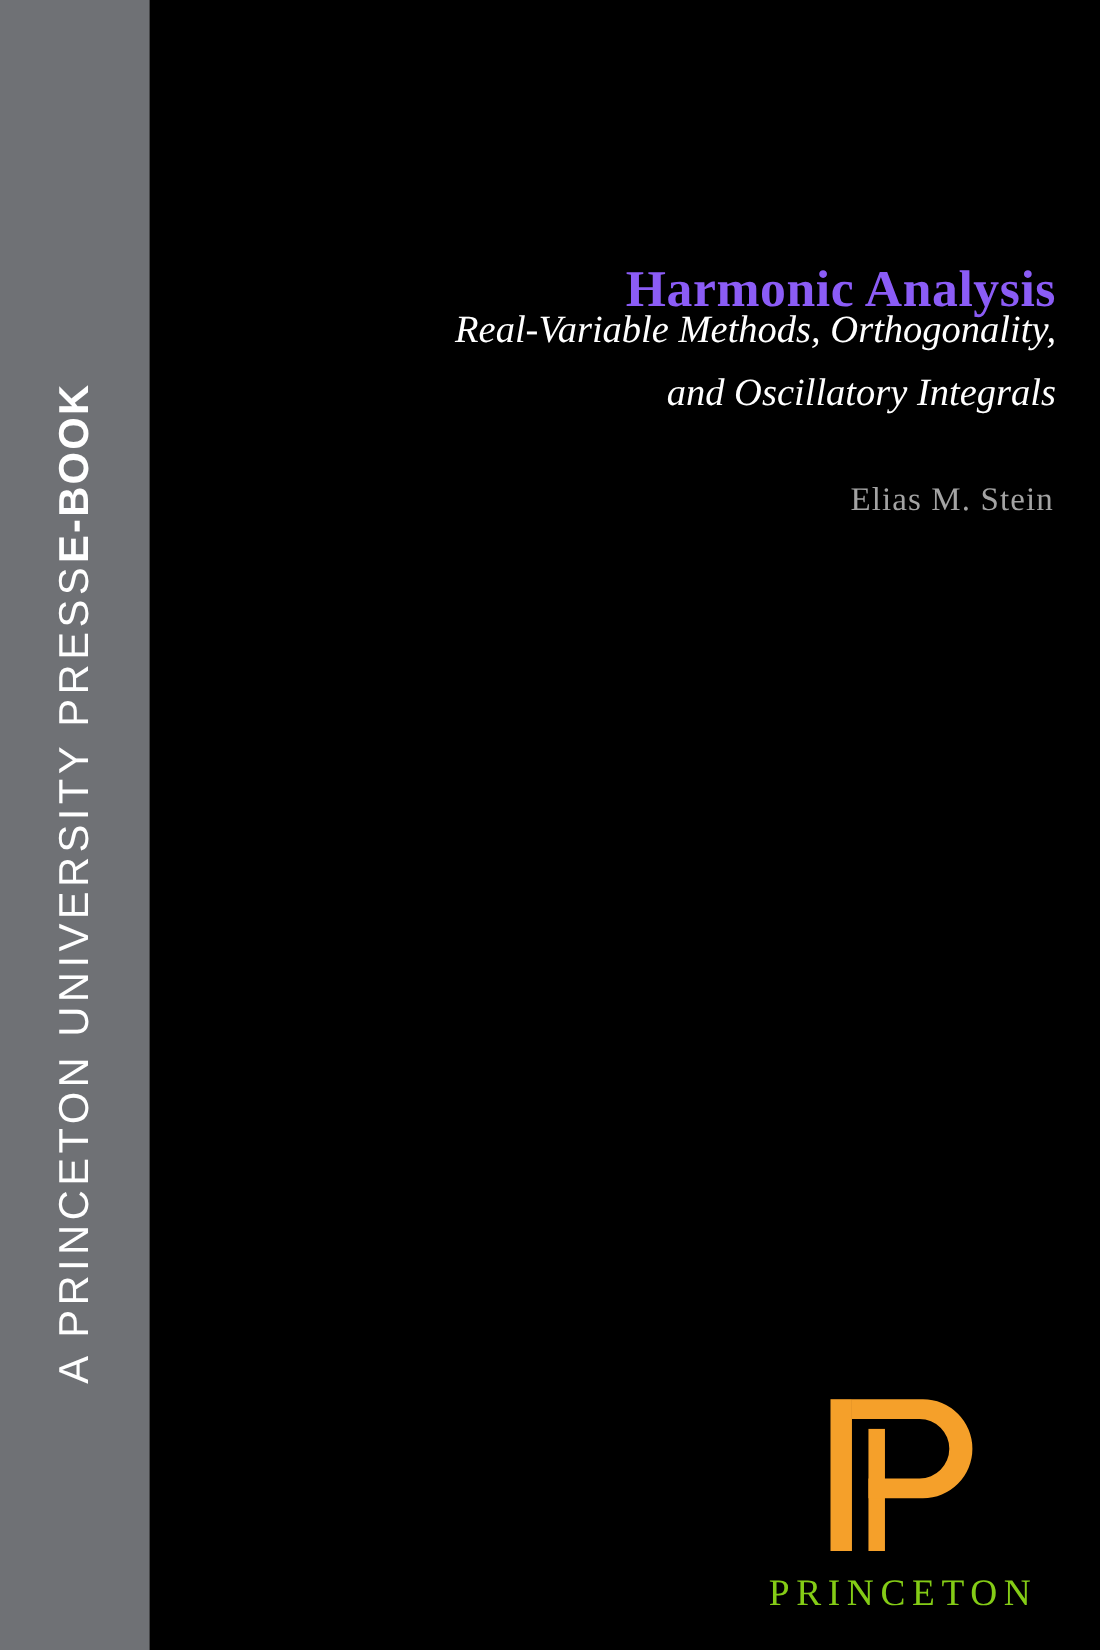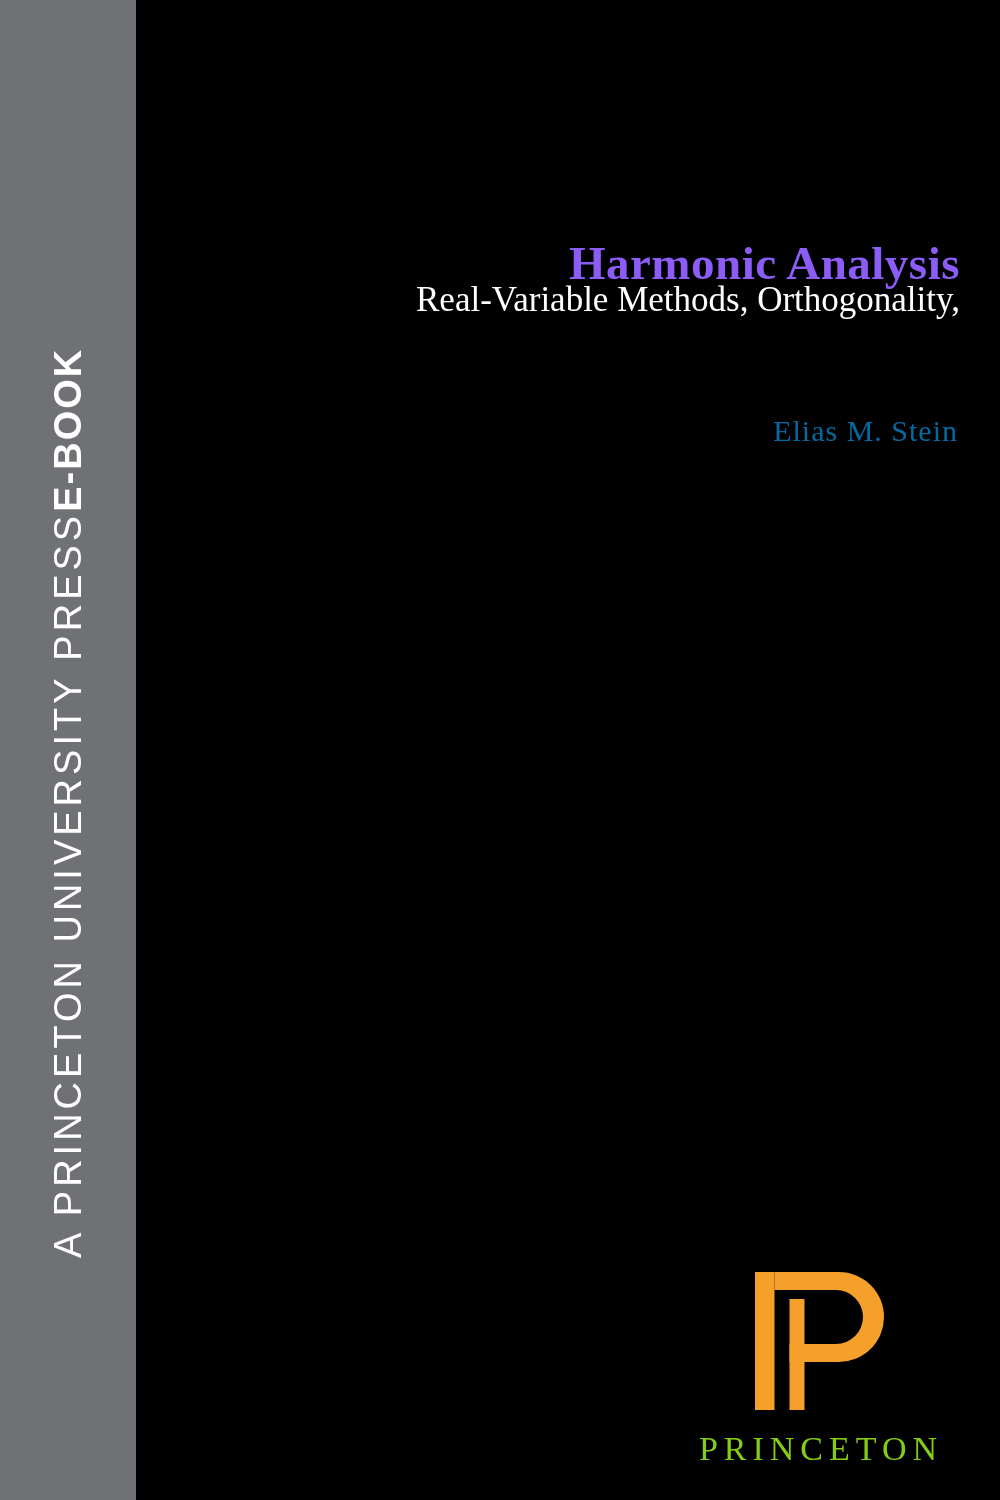--- a/index.html
+++ b/index.html
@@ -72,29 +72,30 @@
     margin-top: 48px;
   }
   #subtitle {
     position: absolute;
     right: 40px;
     top: 272px;
     width: 790px;
     text-align: right;
     color: #ffffff;
     font-size: 35px;
+    font-style: italic;
     line-height: 1.62;
   }
   #author {
     position: absolute;
     right: 42px;
-    top: 414px;
+    top: 438px;
     width: 780px;
     text-align: right;
-    color: #0369a1;
+    color: #a3a3a3;
     font-size: 30px;
     letter-spacing: 1px;
   }
   
   #logo-block {
     position: absolute;
     right: 44px;
     bottom: 32px;
     width: 270px;
     text-align: center;
@@ -125,20 +126,21 @@
       <span class="bold">E-BOOK</span>
     </div>
   </div>
 
   <div id="content">
 
     <div id="title">Harmonic Analysis</div>
 
     <div id="subtitle">
       <div>Real-Variable Methods, Orthogonality,</div>
+      <div>and Oscillatory Integrals</div>
     </div>
 
     <div id="author">Elias M. Stein</div>
 
     <div id="logo-block">
       <svg id="logo-mark" viewBox="0 0 100 100" aria-hidden="true">
 
         <rect x="6" y="4" width="13" height="92" fill="#f5a02a"></rect>
 
         <rect x="29" y="22" width="10" height="74" fill="#f5a02a"></rect>

